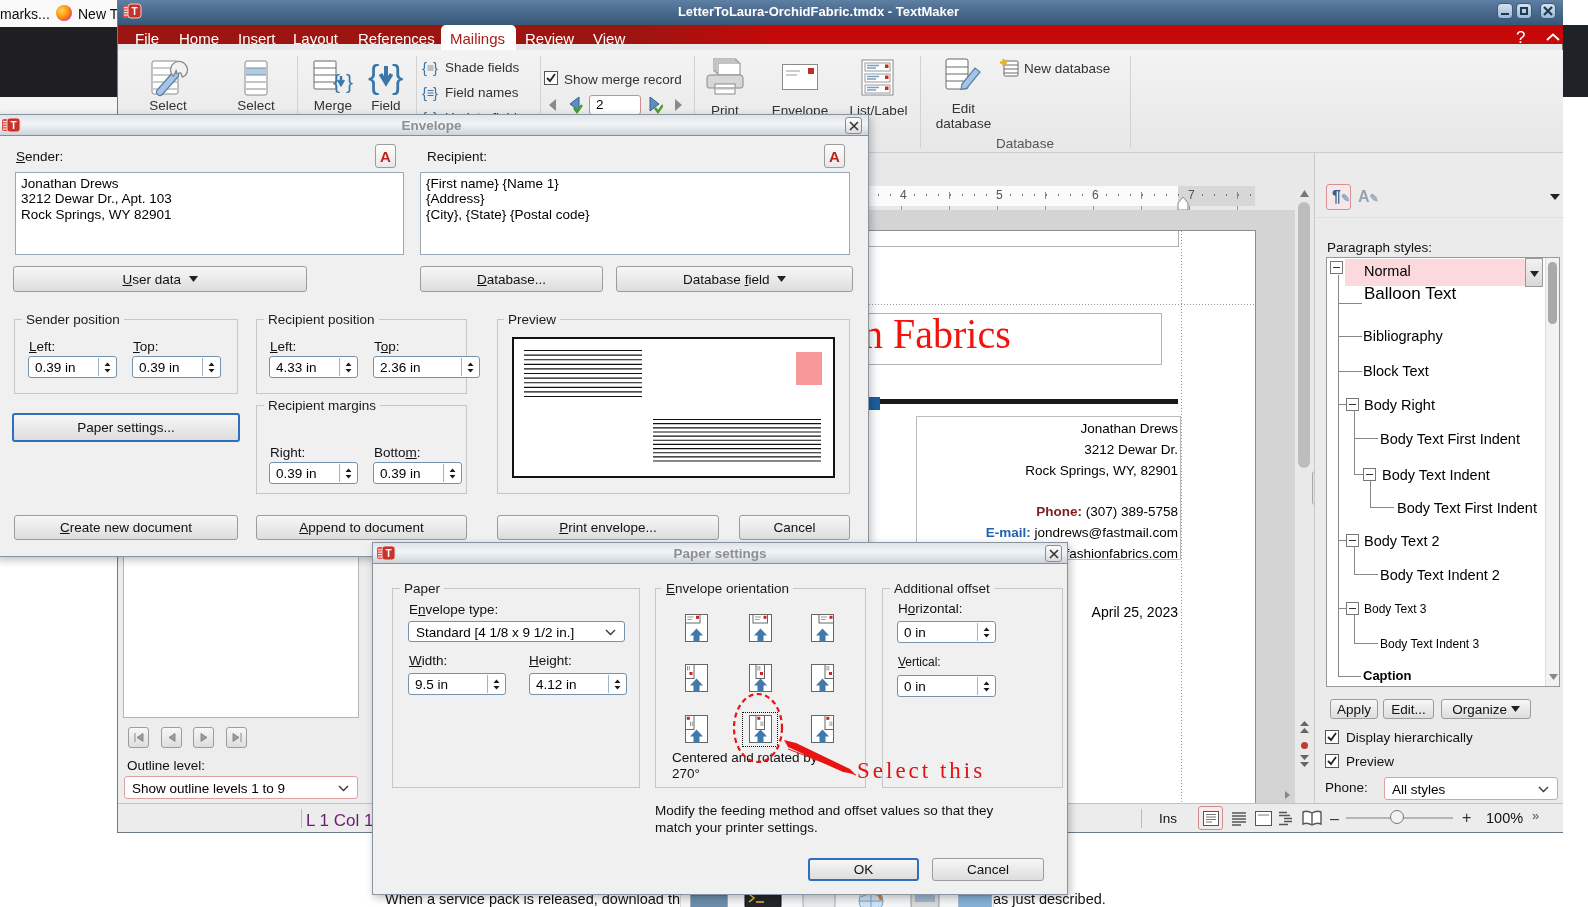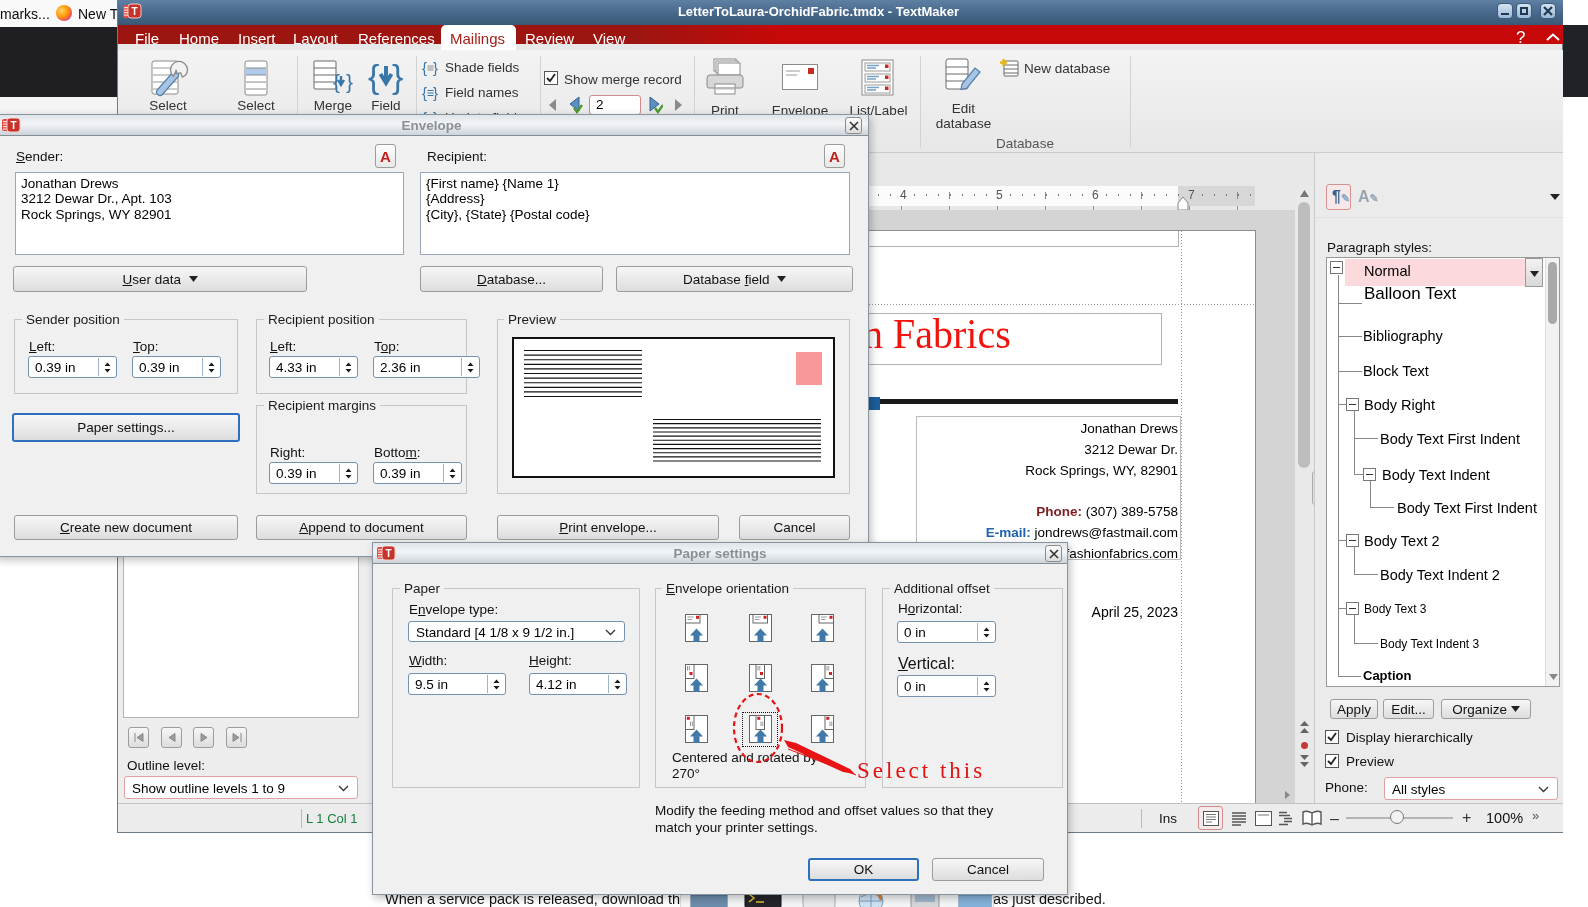--- a/index.html
+++ b/index.html
@@ -343,21 +343,21 @@
             <path d="M1 1 L5.5 5.5 L10 1" stroke="#333" stroke-width="1.3" fill="none"></path>
           </svg>
       </div>
     </div>
     <svg class="abs" style="left:1166px;top:790px;" width="7" height="10">
         <path d="M1 1 L6 5 L1 9 Z" fill="#888"></path>
       </svg>
 
     <div class="abs" style="left:0;top:803px;width:1445px;height:29px;background:#ececec;border-top:1px solid #c2c2c2;">
       <div class="abs" style="left:183px;top:5px;width:1px;height:19px;background:#bbb;"></div>
-      <div class="abs" style="left:188px;top:7px;font-size:13px;color:#15803d;">L 1 Col 1</div>
+      <div class="abs" style="left:188px;top:7px;font-size:17px;color:#701a75;">L 1 Col 1</div>
       <div class="abs" style="left:1023px;top:5px;width:1px;height:19px;background:#bbb;"></div>
       <div class="abs" style="left:1041px;top:7px;font-size:13.5px;color:#111;">Ins</div>
       <div class="abs" style="left:1080px;top:2px;width:25px;height:24px;border:1px solid #d08c8c;border-radius:3px;background:#f5eaea;"></div>
       <svg class="abs" style="left:1085px;top:7px;" width="16" height="15">
           <rect x="0.5" y="0.5" width="15" height="14" fill="#fff" stroke="#555"></rect>
           <path d="M3 3.5 h10 M3 6 h10 M3 8.5 h10 M3 11 h6" stroke="#777"></path>
         </svg>
       <svg class="abs" style="left:1113px;top:7px;" width="16" height="15">
           <path d="M1 2 h14 M1 5 h14 M1 8 h14 M1 11 h14 M1 14 h9" stroke="#555" stroke-width="1.6"></path>
         </svg>
@@ -737,21 +737,21 @@
     <div class="fslabel" style="left:517px;top:38px;">Additional offset</div>
     <div class="abs" style="left:525px;top:58px;font-size:13.5px;color:#111;">H<u>o</u>rizontal:</div>
     <div class="spin" style="left:524px;top:78px;width:99px;height:22px;">
         <span class="v">0 in</span>
         <span class="spinbtn">
           <svg width="7" height="11">
             <path d="M0.5 4 L3.5 0.5 L6.5 4 Z M0.5 7 L3.5 10.5 L6.5 7 Z" fill="#1a1a1a"></path>
           </svg>
         </span>
       </div>
-    <div class="abs" style="left:525px;top:112px;font-size:16px;color:#111;"><u>V</u>ertical:</div>
+    <div class="abs" style="left:525px;top:112px;font-size:12px;color:#111;"><u>V</u>ertical:</div>
     <div class="spin" style="left:524px;top:132px;width:99px;height:22px;">
         <span class="v">0 in</span>
         <span class="spinbtn">
           <svg width="7" height="11">
             <path d="M0.5 4 L3.5 0.5 L6.5 4 Z M0.5 7 L3.5 10.5 L6.5 7 Z" fill="#1a1a1a"></path>
           </svg>
         </span>
       </div>
 
     <div class="abs" style="left:282px;top:260px;width:400px;font-size:13.5px;color:#111;line-height:16.5px;">Modify the feeding method and offset values so that they<br>match your printer settings.</div>

